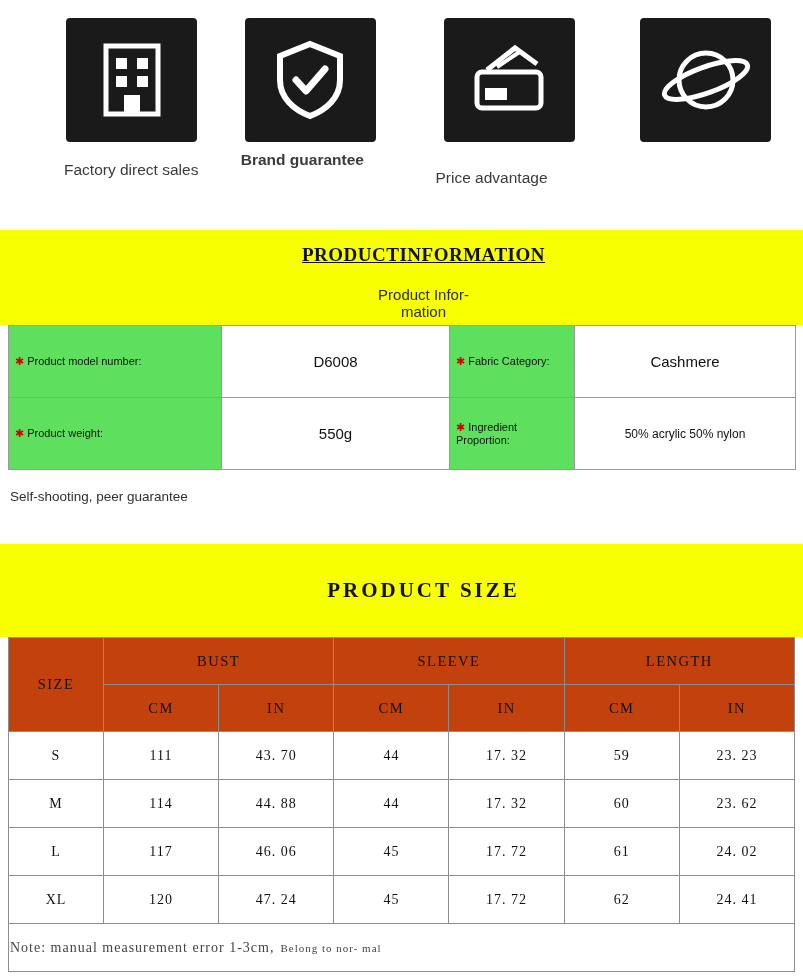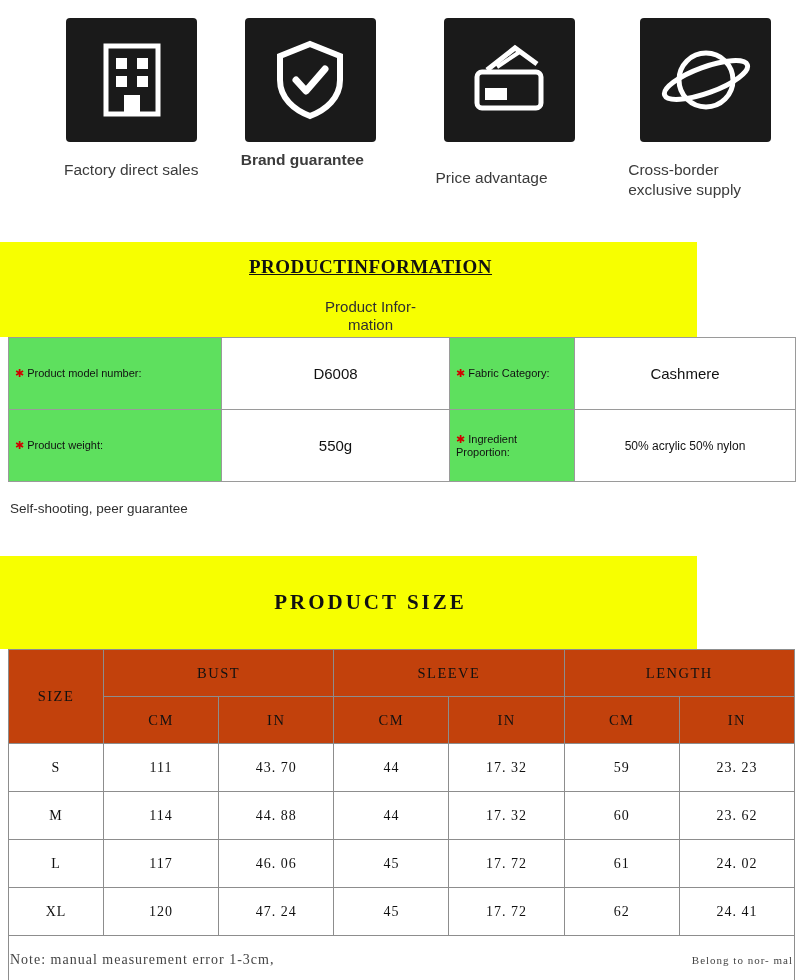--- a/index.html
+++ b/index.html
@@ -52,21 +52,21 @@
     max-width: 150px;
   }
   .feature:nth-child(1) .feature-label { margin-left: 60px; }
   .feature:nth-child(2) .feature-label { margin-left: 36px; margin-top: 8px; font-weight: bold;}
   .feature:nth-child(3) .feature-label { margin-left: 30px; margin-top: 26px;}
   .feature:nth-child(4) .feature-label { margin-left: 22px; }
 
   
   .yellow-band {
     background: #f7ff00;
-    width: 697px;
+    width: 803px;
     box-sizing: border-box;
     padding-left: 44px;
   }
   .pi-band {
     height: 95px;
     margin-top: 42px;
     padding-top: 14px;
     text-align: center;
   }
   .pi-title {
@@ -179,21 +179,21 @@
   }
   .footer-note-row td {
     height: 36px;
     font-size: 11.5px;
     color: #444;
     background: #fff;
     position: relative;
   }
   .fn-wrap {
     display: flex;
-    justify-content: space-between;
+    justify-content: flex-start;
     align-items: center;
     gap: 6px;
   }
   .fn-b {
     font-size: 11px;
     line-height: 1.1;
     color: #444;
     text-align: left;
   }
 </style>
@@ -238,21 +238,20 @@
     <div class="feature-label">Price advantage</div>
   </div>
 
   <div class="feature">
     <div class="feature-icon">
       <svg width="92" height="76" viewBox="0 0 92 76" fill="none" stroke="#ffffff" stroke-width="5">
         <circle cx="46" cy="38" r="27"></circle>
         <ellipse cx="46" cy="38" rx="44" ry="13" transform="rotate(-20 46 38)"></ellipse>
       </svg>
     </div>
-    <div class="feature-label">Cross-border exclusive supply</div>
   </div>
 
 </div>
 
 <div class="yellow-band pi-band">
   <div class="pi-title">PRODUCTINFORMATION</div>
   <div class="pi-sub">Product Infor-
 mation</div>
 </div>
 

